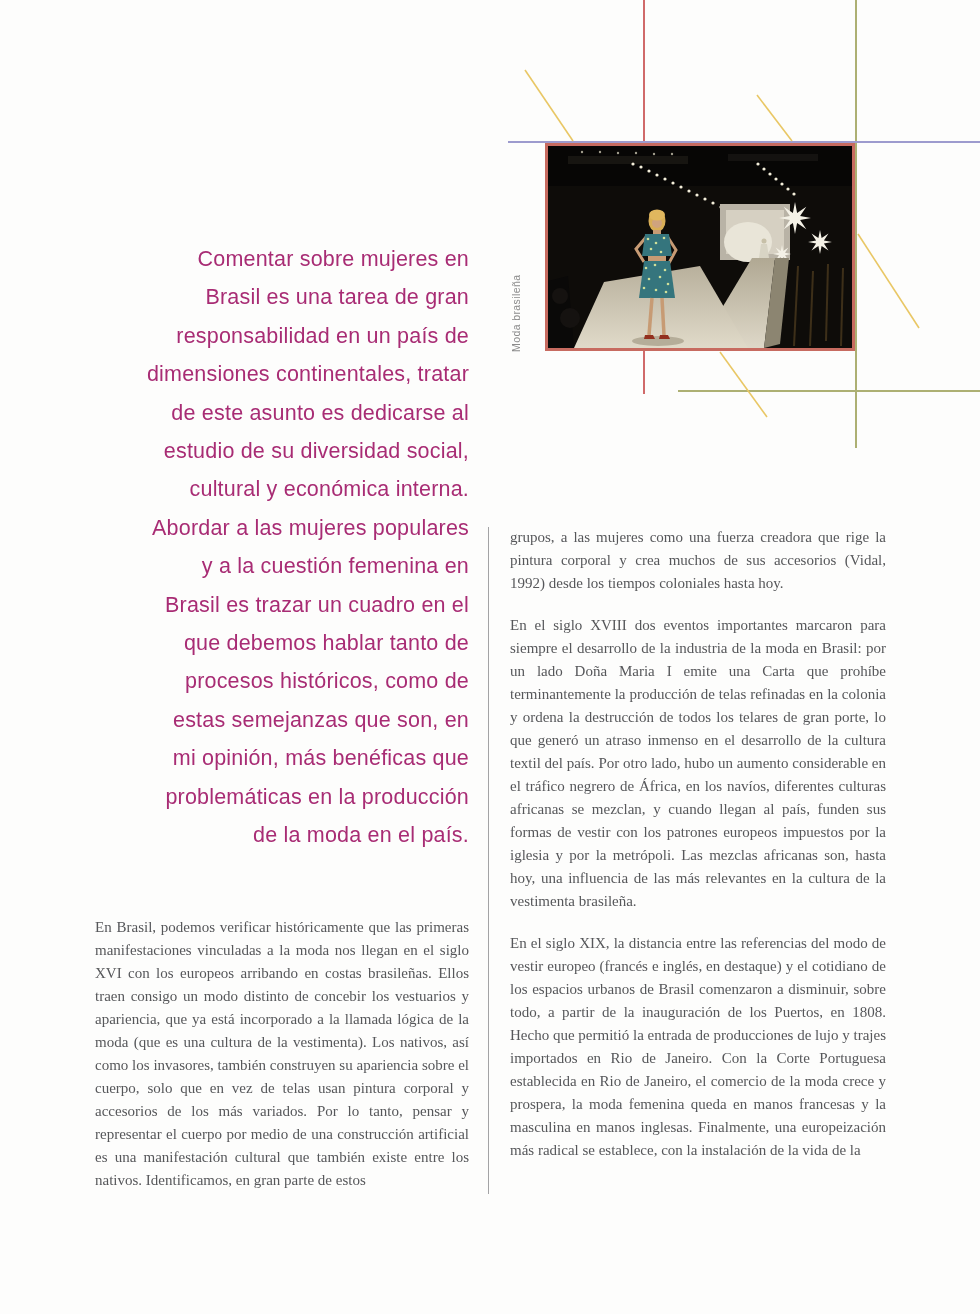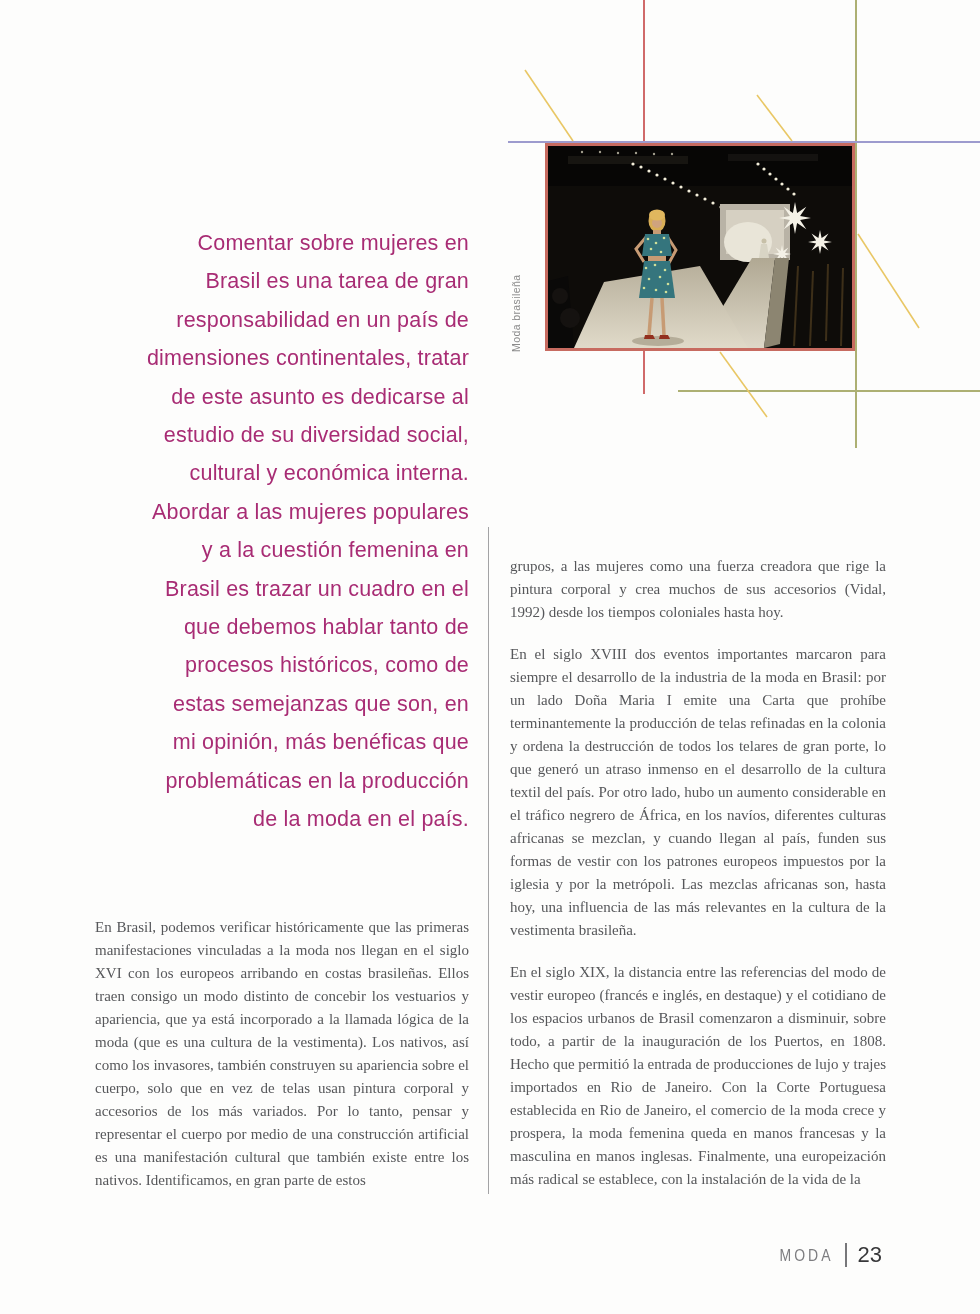--- a/index.html
+++ b/index.html
@@ -9,21 +9,21 @@
   }
   
   .vline,.hline{position:absolute;z-index:1;}
   .line-red-v{left:643px;top:0;width:2px;height:394px;background:var(--line-red,#d06a6a);}
   .line-olive-v{left:855px;top:0;width:2px;height:448px;background:var(--line-olive,#adb073);}
   .line-purple-h{left:508px;top:141px;width:472px;height:2px;background:var(--line-purple,#9d9bce);}
   .line-olive-h{left:678px;top:390px;width:302px;height:2px;background:var(--line-olive,#adb073);}
   .diagonals{position:absolute;left:0;top:0;z-index:1;pointer-events:none;}
   
   .quote{
-    position:absolute;left:95px;top:224px;width:374px;
+    position:absolute;left:95px;top:240px;width:374px;
     text-align:right;white-space:pre-line;
     color:var(--quote-magenta,#a82c74);
     font-size:21.5px;line-height:38.4px;font-weight:400;letter-spacing:.2px;
   }
   
   .photo-frame{
     position:absolute;left:545px;top:143px;width:304px;height:202px;
     border:3px solid var(--photo-border,#c76b60);z-index:2;background:#0e0c09;
   }
   .photo-frame svg{display:block;}
@@ -33,21 +33,21 @@
     font-size:10.5px;letter-spacing:.4px;color:var(--caption-gray,#8c8c8c);
     z-index:2;
   }
   
   .body-text{
     font-family:"Liberation Serif",serif;
     color:var(--body-text,#56575a);
     font-size:15px;line-height:23px;text-align:justify;
   }
   .col-left{position:absolute;left:95px;top:916px;width:374px;}
-  .col-right{position:absolute;left:510px;top:555px;width:376px;}
+  .col-right{position:absolute;left:510px;top:526px;width:376px;}
   .col-right p{margin:0 0 19px 0;}
   .col-left p{margin:0;}
   .col-divider{position:absolute;left:488px;top:527px;width:1px;height:667px;background:var(--divider-gray,#a3a3a5);}
   
   .footer{
     position:absolute;left:700px;top:1238px;width:182px;height:34px;
     display:flex;justify-content:flex-end;align-items:center;gap:11px;
   }
   .footer-section{
     font-size:14px;letter-spacing:3px;color:var(--footer-gray,#7d7d80);
@@ -198,19 +198,14 @@
   <div class="col-left body-text">
     <p>En Brasil, podemos verificar históricamente que las primeras manifestaciones vinculadas a la moda nos llegan en el siglo XVI con los europeos arribando en costas brasileñas. Ellos traen consigo un modo distinto de concebir los vestuarios y apariencia, que ya está incorporado a la llamada lógica de la moda (que es una cultura de la vestimenta). Los nativos, así como los invasores, también construyen su apariencia sobre el cuerpo, solo que en vez de telas usan pintura corporal y accesorios de los más variados. Por lo tanto, pensar y representar el cuerpo por medio de una construcción artificial es una manifestación cultural que también existe entre los nativos. Identificamos, en gran parte de estos</p>
   </div>
 
   <div class="col-right body-text">
     <p>grupos, a las mujeres como una fuerza creadora que rige la pintura corporal y crea muchos de sus accesorios (Vidal, 1992) desde los tiempos coloniales hasta hoy.</p>
     <p>En el siglo XVIII dos eventos importantes marcaron para siempre el desarrollo de la industria de la moda en Brasil: por un lado Doña Maria I emite una Carta que prohíbe terminantemente la producción de telas refinadas en la colonia y ordena la destrucción de todos los telares de gran porte, lo que generó un atraso inmenso en el desarrollo de la cultura textil del país. Por otro lado, hubo un aumento considerable en el tráfico negrero de África, en los navíos, diferentes culturas africanas se mezclan, y cuando llegan al país, funden sus formas de vestir con los patrones europeos impuestos por la iglesia y por la metrópoli. Las mezclas africanas son, hasta hoy, una influencia de las más relevantes en la cultura de la vestimenta brasileña.</p>
     <p>En el siglo XIX, la distancia entre las referencias del modo de vestir europeo (francés e inglés, en destaque) y el cotidiano de los espacios urbanos de Brasil comenzaron a disminuir, sobre todo, a partir de la inauguración de los Puertos, en 1808. Hecho que permitió la entrada de producciones de lujo y trajes importados en Rio de Janeiro. Con la Corte Portuguesa establecida en Rio de Janeiro, el comercio de la moda crece y prospera, la moda femenina queda en manos francesas y la masculina en manos inglesas. Finalmente, una europeización más radical se establece, con la instalación de la vida de la</p>
   </div>
 
-  <div class="footer">
-    <span class="footer-section">MODA</span>
-    <span class="footer-bar"></span>
-    <span class="footer-num">23</span>
-  </div>
 
 </div>
 
 </body></html>

